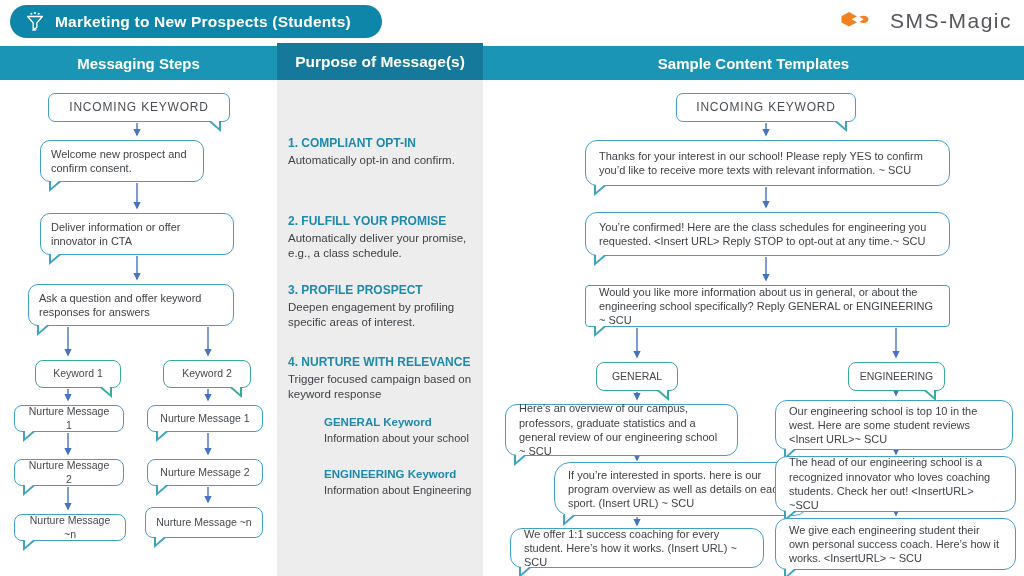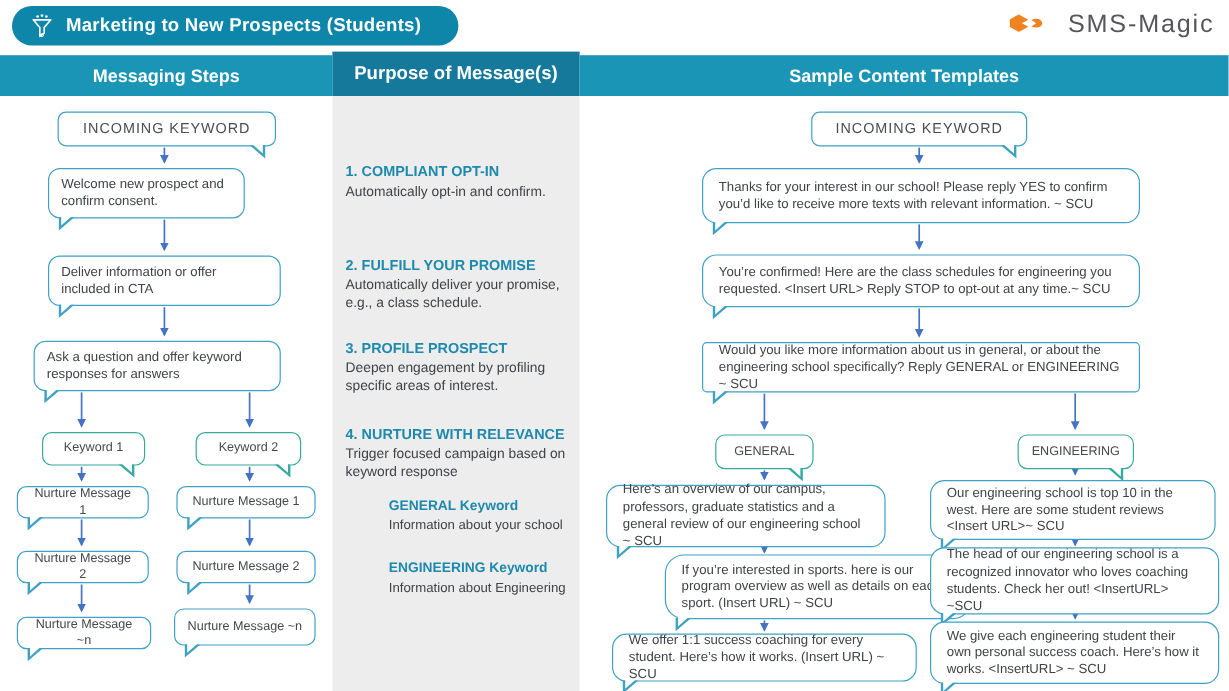--- a/index.html
+++ b/index.html
@@ -111,21 +111,21 @@
       <line x1="896" y1="392" x2="896" y2="395"></line>
       <line x1="637" y1="452" x2="637" y2="460"></line>
       <line x1="896" y1="446" x2="896" y2="454"></line>
       <line x1="637" y1="517" x2="637" y2="525"></line>
       <line x1="896" y1="508" x2="896" y2="515"></line>
     </g>
   </svg>
 
   <div class="bubble tail-br center incoming" style="left:48px; top:93px; width:182px; height:29px; border-radius:7px;">INCOMING KEYWORD</div>
   <div class="bubble tail-bl" style="left:40px; top:140px; width:164px; height:42px;">Welcome new prospect and confirm consent.</div>
-  <div class="bubble tail-bl" style="left:40px; top:213px; width:194px; height:42px;">Deliver information or offer included in CTA</div>
+  <div class="bubble tail-bl" style="left:40px; top:213px; width:194px; height:42px;">Deliver information or offer innovator in CTA</div>
   <div class="bubble tail-bl" style="left:28px; top:284px; width:206px; height:42px;">Ask a question and offer keyword responses for answers</div>
   <div class="bubble tail-br center green kw" style="left:35px; top:360px; width:86px; height:28px; border-radius:8px;">Keyword 1</div>
   <div class="bubble tail-br center green kw" style="left:163px; top:360px; width:88px; height:28px; border-radius:8px;">Keyword 2</div>
   <div class="bubble tail-bl center kw" style="left:14px; top:405px; width:110px; height:27px; border-radius:8px;">Nurture Message 1</div>
   <div class="bubble tail-bl center kw" style="left:147px; top:405px; width:116px; height:27px; border-radius:8px;">Nurture Message 1</div>
   <div class="bubble tail-bl center kw" style="left:14px; top:459px; width:110px; height:27px; border-radius:8px;">Nurture Message 2</div>
   <div class="bubble tail-bl center kw" style="left:147px; top:459px; width:116px; height:27px; border-radius:8px;">Nurture Message 2</div>
   <div class="bubble tail-bl center kw" style="left:14px; top:514px; width:112px; height:27px; border-radius:8px;">Nurture Message ~n</div>
   <div class="bubble tail-bl center kw" style="left:145px; top:507px; width:118px; height:31px; border-radius:8px;">Nurture Message ~n</div>
 

